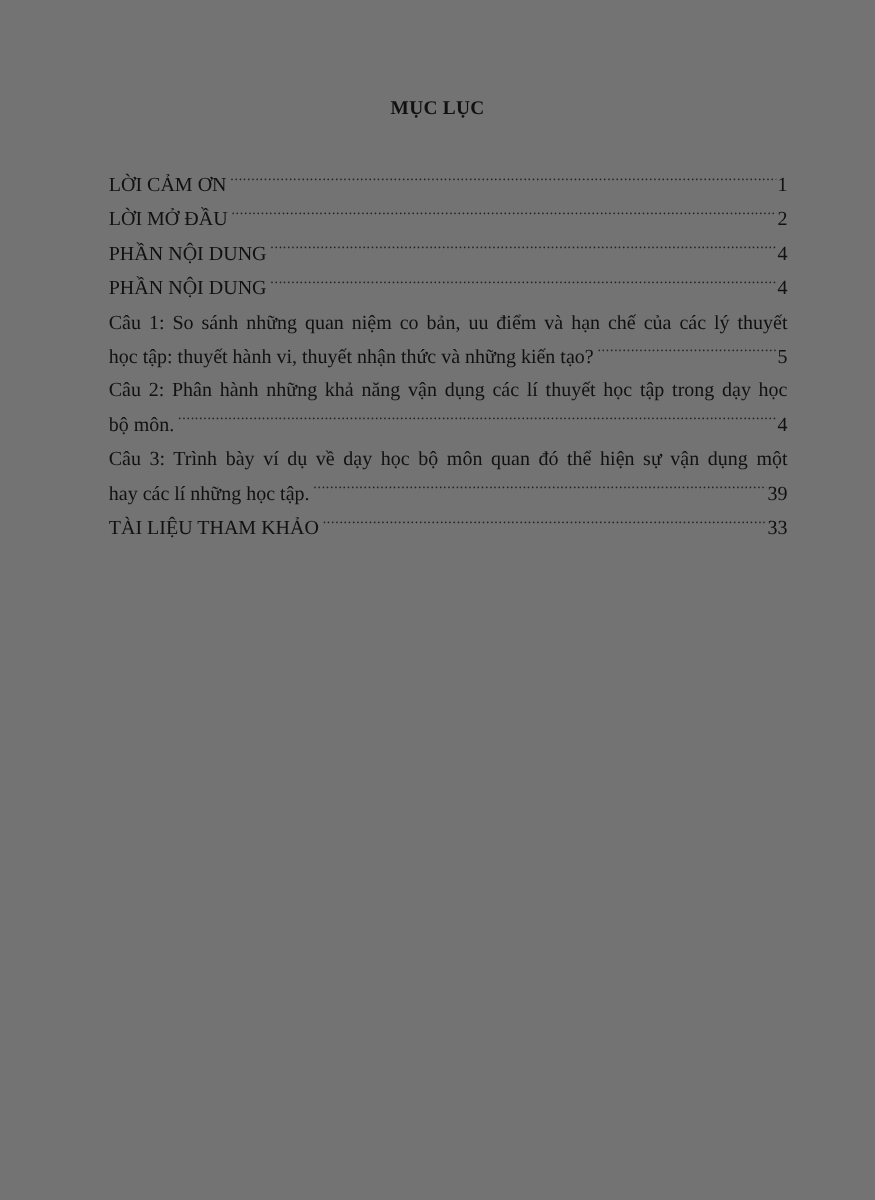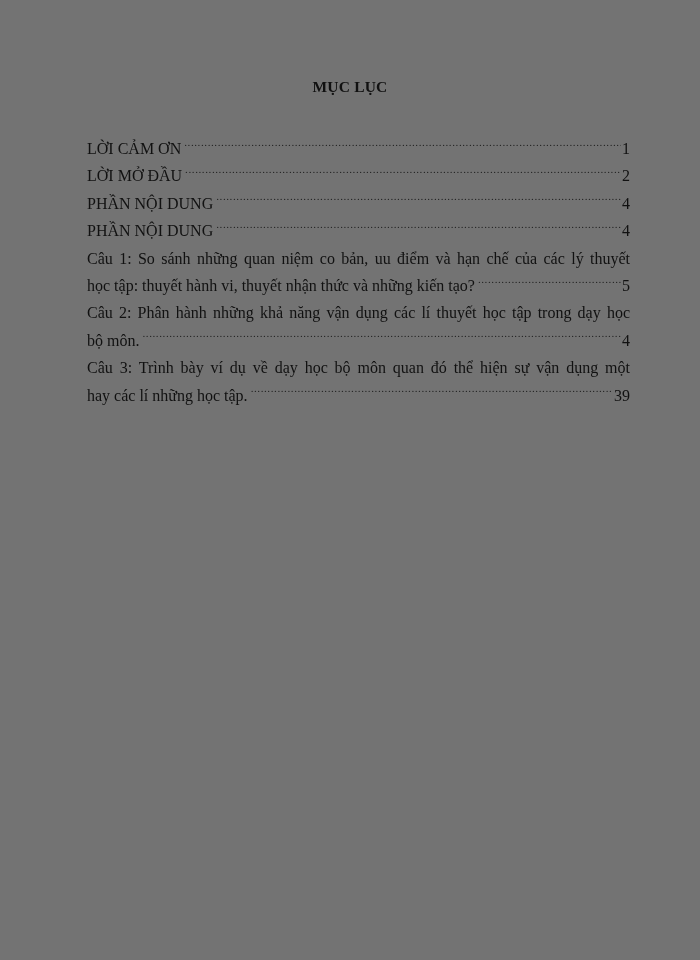--- a/index.html
+++ b/index.html
@@ -130,15 +130,22 @@
 
     <div class="entry">
       <div class="line justify">Câu 3: Trình bày ví dụ về dạy học bộ môn quan đó thể hiện sự vận dụng một</div>
       <div class="line">
         <span class="label">hay các lí những học tập.</span>
         <span class="leader"></span>
         <span class="page-num">39</span>
       </div>
     </div>
 
+    <div class="entry">
+      <div class="line">
+        <span class="label">TÀI LIỆU THAM KHẢO</span>
+        <span class="leader"></span>
+        <span class="page-num">33</span>
+      </div>
+    </div>
 
   </div>
 </div>
 
 </body></html>

